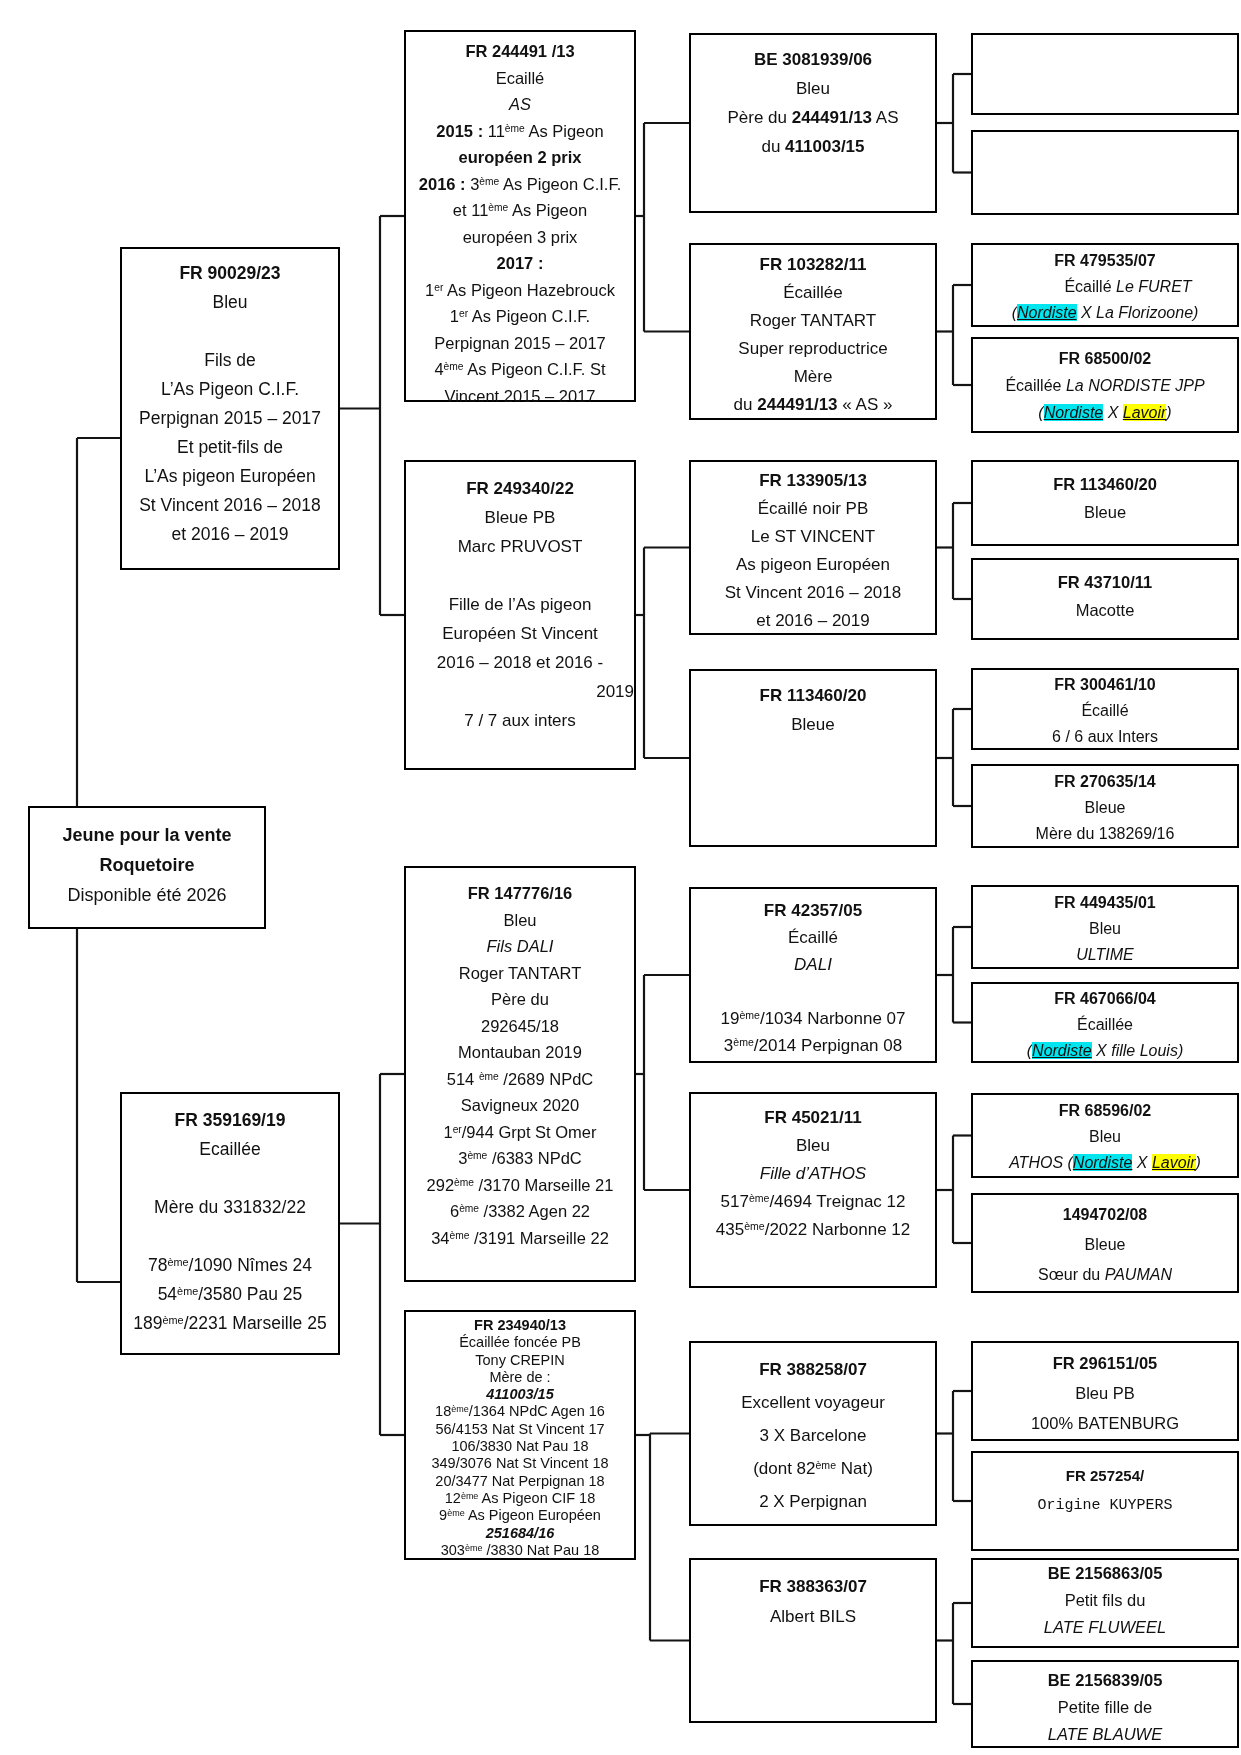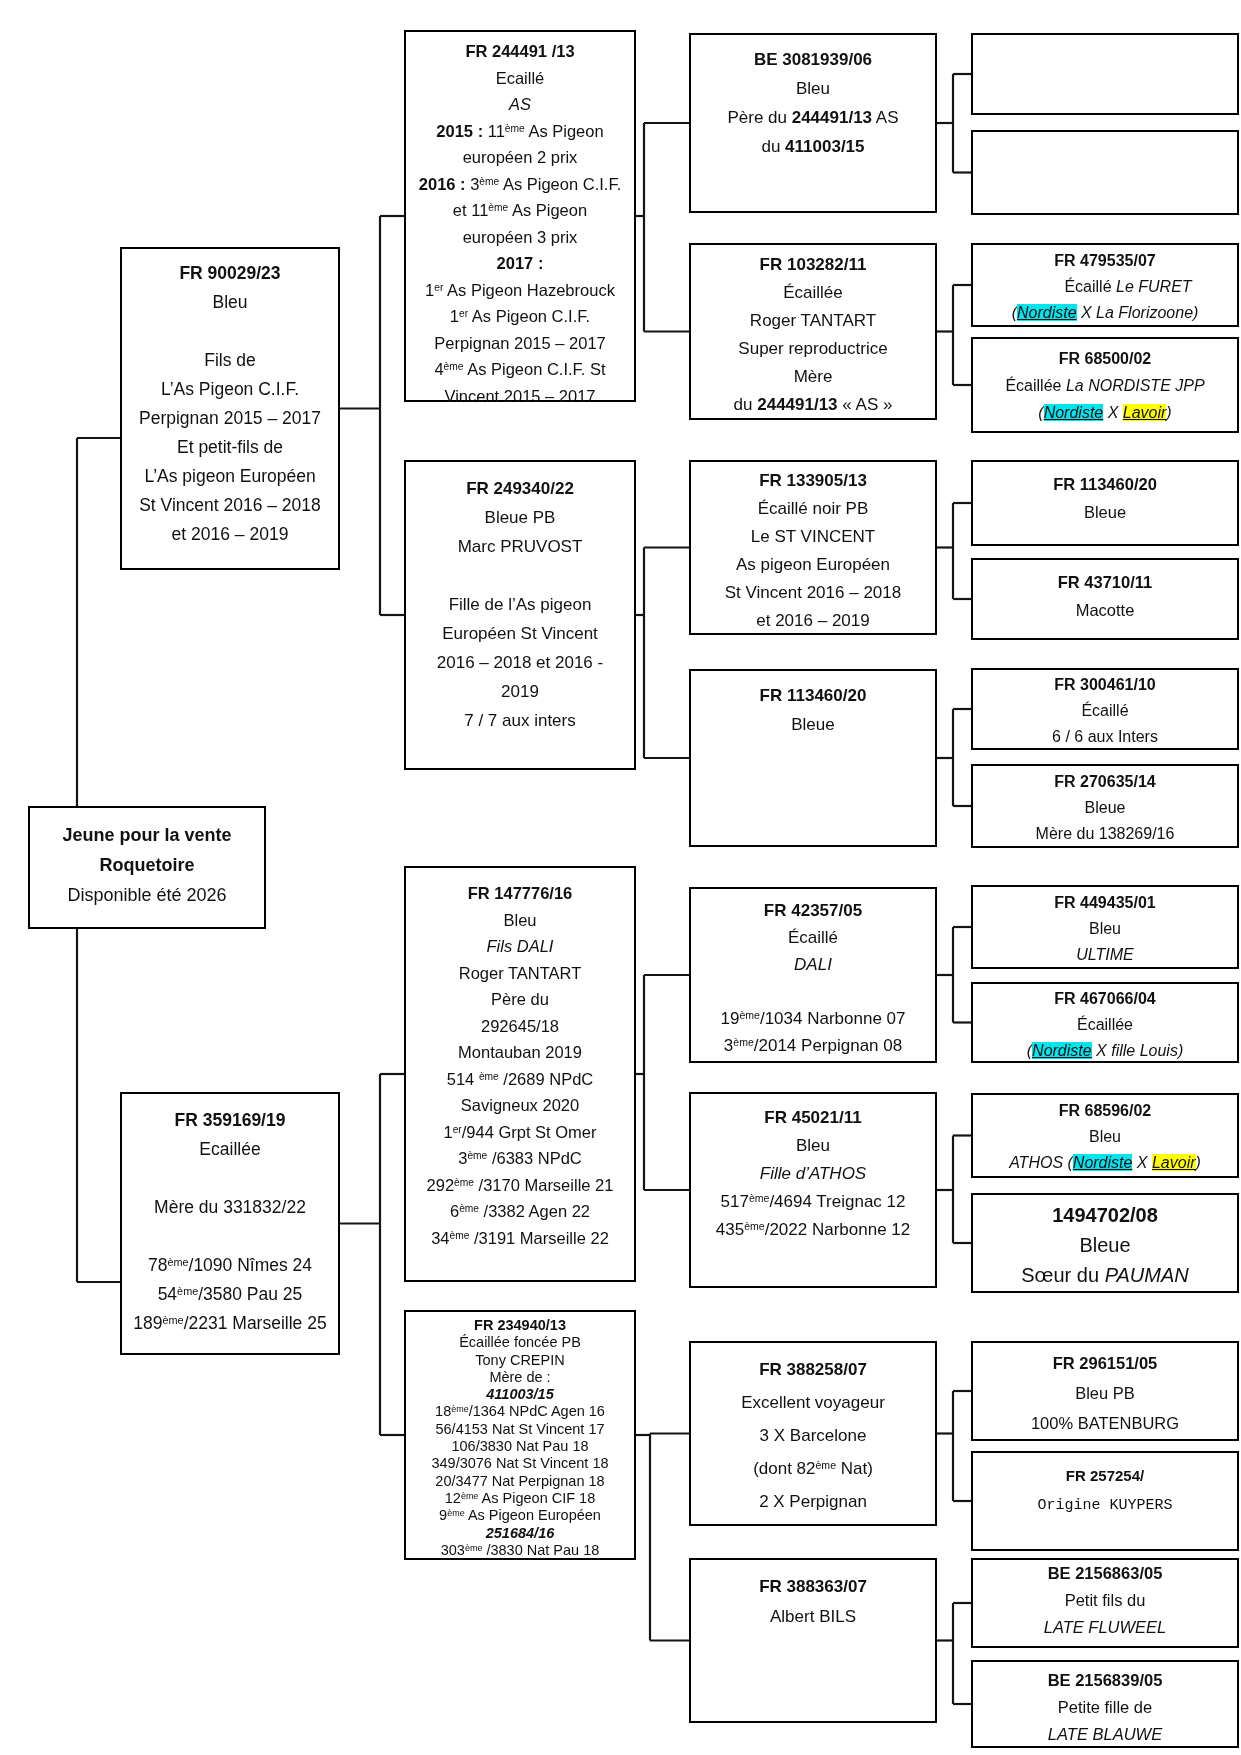--- a/index.html
+++ b/index.html
@@ -115,40 +115,40 @@
         <div class="bline" style="height: 29px; line-height: 29px;">&nbsp;</div>
         <div class="bline" style="height: 29px; line-height: 29px;"><span>78</span><span class="sg-sup">ème</span><span>/1090 Nîmes 24</span></div>
         <div class="bline" style="height: 29px; line-height: 29px;"><span>54</span><span class="sg-sup">ème</span><span>/3580 Pau 25</span></div>
         <div class="bline" style="height: 29px; line-height: 29px;"><span>189</span><span class="sg-sup">ème</span><span>/2231 Marseille 25</span></div>
       </div>
       <div class="pbox" style="left: 404px; top: 30px; width: 232px; height: 372px; font-size: 16.5px; padding-top: 6px; border-color: rgb(0, 0, 0);">
         <div class="bline" style="height: 26.5px; line-height: 26.5px;"><span class="sg-b">FR 244491 /13</span></div>
         <div class="bline" style="height: 26.5px; line-height: 26.5px;"><span>Ecaillé</span></div>
         <div class="bline" style="height: 26.5px; line-height: 26.5px;"><span class="sg-i">AS</span></div>
         <div class="bline" style="height: 26.5px; line-height: 26.5px;"><span class="sg-b">2015 : </span><span>11</span><span class="sg-sup">ème</span><span> As Pigeon</span></div>
-        <div class="bline" style="height: 26.5px; line-height: 26.5px;"><span>européen 2 prix</span></div>
+        <div class="bline" style="height: 26.5px; line-height: 26.5px; font-weight: bold;"><span>européen 2 prix</span></div>
         <div class="bline" style="height: 26.5px; line-height: 26.5px;"><span class="sg-b">2016 : </span><span>3</span><span class="sg-sup">ème</span><span> As Pigeon C.I.F.</span></div>
         <div class="bline" style="height: 26.5px; line-height: 26.5px;"><span>et 11</span><span class="sg-sup">ème</span><span> As Pigeon</span></div>
         <div class="bline" style="height: 26.5px; line-height: 26.5px;"><span>européen 3 prix</span></div>
         <div class="bline" style="height: 26.5px; line-height: 26.5px;"><span class="sg-b">2017 :</span></div>
         <div class="bline" style="height: 26.5px; line-height: 26.5px;"><span>1</span><span class="sg-sup">er</span><span> As Pigeon Hazebrouck</span></div>
         <div class="bline" style="height: 26.5px; line-height: 26.5px;"><span>1</span><span class="sg-sup">er</span><span> As Pigeon C.I.F.</span></div>
         <div class="bline" style="height: 26.5px; line-height: 26.5px;"><span>Perpignan 2015 – 2017</span></div>
         <div class="bline" style="height: 26.5px; line-height: 26.5px;"><span>4</span><span class="sg-sup">ème</span><span> As Pigeon C.I.F. St</span></div>
         <div class="bline" style="height: 26.5px; line-height: 26.5px;"><span>Vincent 2015 – 2017</span></div>
       </div>
       <div class="pbox" style="left: 404px; top: 460px; width: 232px; height: 310px; font-size: 17px; padding-top: 12px; border-color: rgb(0, 0, 0);">
         <div class="bline" style="height: 29px; line-height: 29px;"><span class="sg-b">FR 249340/22</span></div>
         <div class="bline" style="height: 29px; line-height: 29px;"><span>Bleue PB</span></div>
         <div class="bline" style="height: 29px; line-height: 29px;"><span>Marc PRUVOST</span></div>
         <div class="bline" style="height: 29px; line-height: 29px;">&nbsp;</div>
         <div class="bline" style="height: 29px; line-height: 29px;"><span>Fille de l’As pigeon</span></div>
         <div class="bline" style="height: 29px; line-height: 29px;"><span>Européen St Vincent</span></div>
         <div class="bline" style="height: 29px; line-height: 29px;"><span>2016 – 2018 et 2016 -</span></div>
-        <div class="bline" style="height: 29px; line-height: 29px;"><span>2019</span></div>
+        <div class="bline" style="height: 29px; line-height: 29px; text-align: right;"><span>2019</span></div>
         <div class="bline" style="height: 29px; line-height: 29px;"><span>7 / 7 aux inters</span></div>
       </div>
       <div class="pbox" style="left: 404px; top: 866px; width: 232px; height: 416px; font-size: 16.5px; padding-top: 12px; border-color: rgb(0, 0, 0);">
         <div class="bline" style="height: 26.5px; line-height: 26.5px;"><span class="sg-b">FR 147776/16</span></div>
         <div class="bline" style="height: 26.5px; line-height: 26.5px;"><span>Bleu</span></div>
         <div class="bline" style="height: 26.5px; line-height: 26.5px;"><span class="sg-i">Fils DALI</span></div>
         <div class="bline" style="height: 26.5px; line-height: 26.5px;"><span>Roger TANTART</span></div>
         <div class="bline" style="height: 26.5px; line-height: 26.5px;"><span>Père du</span></div>
         <div class="bline" style="height: 26.5px; line-height: 26.5px;"><span>292645/18</span></div>
         <div class="bline" style="height: 26.5px; line-height: 26.5px;"><span>Montauban 2019</span></div>
@@ -266,21 +266,21 @@
       <div class="pbox" style="left: 971px; top: 982px; width: 268px; height: 81px; font-size: 16px; padding-top: 2px; border-color: rgb(0, 0, 0);">
         <div class="bline" style="height: 26px; line-height: 26px;"><span class="sg-b">FR 467066/04</span></div>
         <div class="bline" style="height: 26px; line-height: 26px;"><span>Écaillée</span></div>
         <div class="bline" style="height: 26px; line-height: 26px;"><span class="sg-i">(</span><span class="sg-i sg-hlc sg-u">Nordiste</span><span class="sg-i"> X fille Louis)</span></div>
       </div>
       <div class="pbox" style="left: 971px; top: 1093px; width: 268px; height: 85px; font-size: 16px; padding-top: 3px; border-color: rgb(0, 0, 0);">
         <div class="bline" style="height: 26px; line-height: 26px;"><span class="sg-b">FR 68596/02</span></div>
         <div class="bline" style="height: 26px; line-height: 26px;"><span>Bleu</span></div>
         <div class="bline" style="height: 26px; line-height: 26px;"><span class="sg-i">ATHOS (</span><span class="sg-i sg-hlc sg-u">Nordiste</span><span class="sg-i"> X </span><span class="sg-i sg-hly sg-u">Lavoir</span><span class="sg-i">)</span></div>
       </div>
-      <div class="pbox" style="left: 971px; top: 1193px; width: 268px; height: 100px; font-size: 20px; padding-top: 5px; border-color: rgb(0, 0, 0);">
+      <div class="pbox" style="left: 971px; top: 1193px; width: 268px; height: 100px; font-size: 16px; padding-top: 5px; border-color: rgb(0, 0, 0);">
         <div class="bline" style="height: 30px; line-height: 30px;"><span class="sg-b">1494702/08</span></div>
         <div class="bline" style="height: 30px; line-height: 30px;"><span>Bleue</span></div>
         <div class="bline" style="height: 30px; line-height: 30px;"><span>Sœur du </span><span class="sg-i">PAUMAN</span></div>
       </div>
       <div class="pbox" style="left: 971px; top: 1341px; width: 268px; height: 100px; font-size: 16.5px; padding-top: 5px; border-color: rgb(0, 0, 0);">
         <div class="bline" style="height: 30px; line-height: 30px;"><span class="sg-b">FR 296151/05</span></div>
         <div class="bline" style="height: 30px; line-height: 30px;"><span>Bleu PB</span></div>
         <div class="bline" style="height: 30px; line-height: 30px;"><span>100% BATENBURG</span></div>
       </div>
       <div class="pbox" style="left: 971px; top: 1451px; width: 268px; height: 100px; font-size: 15px; padding-top: 8px; border-color: rgb(0, 0, 0);">

